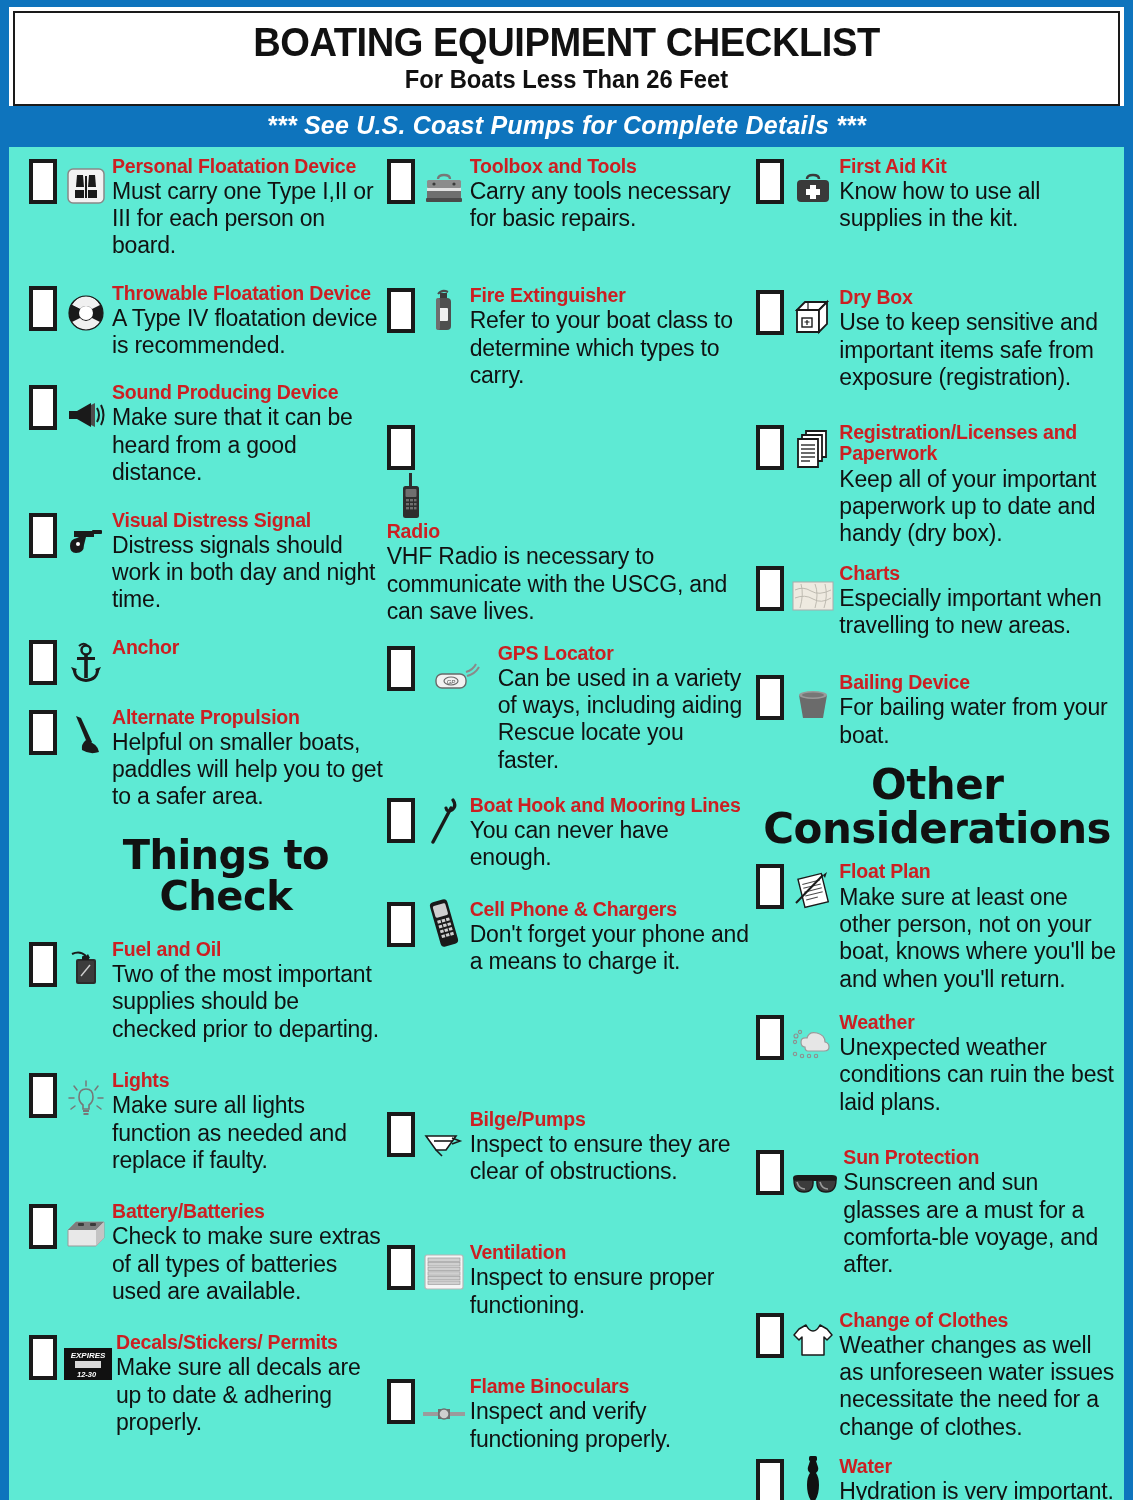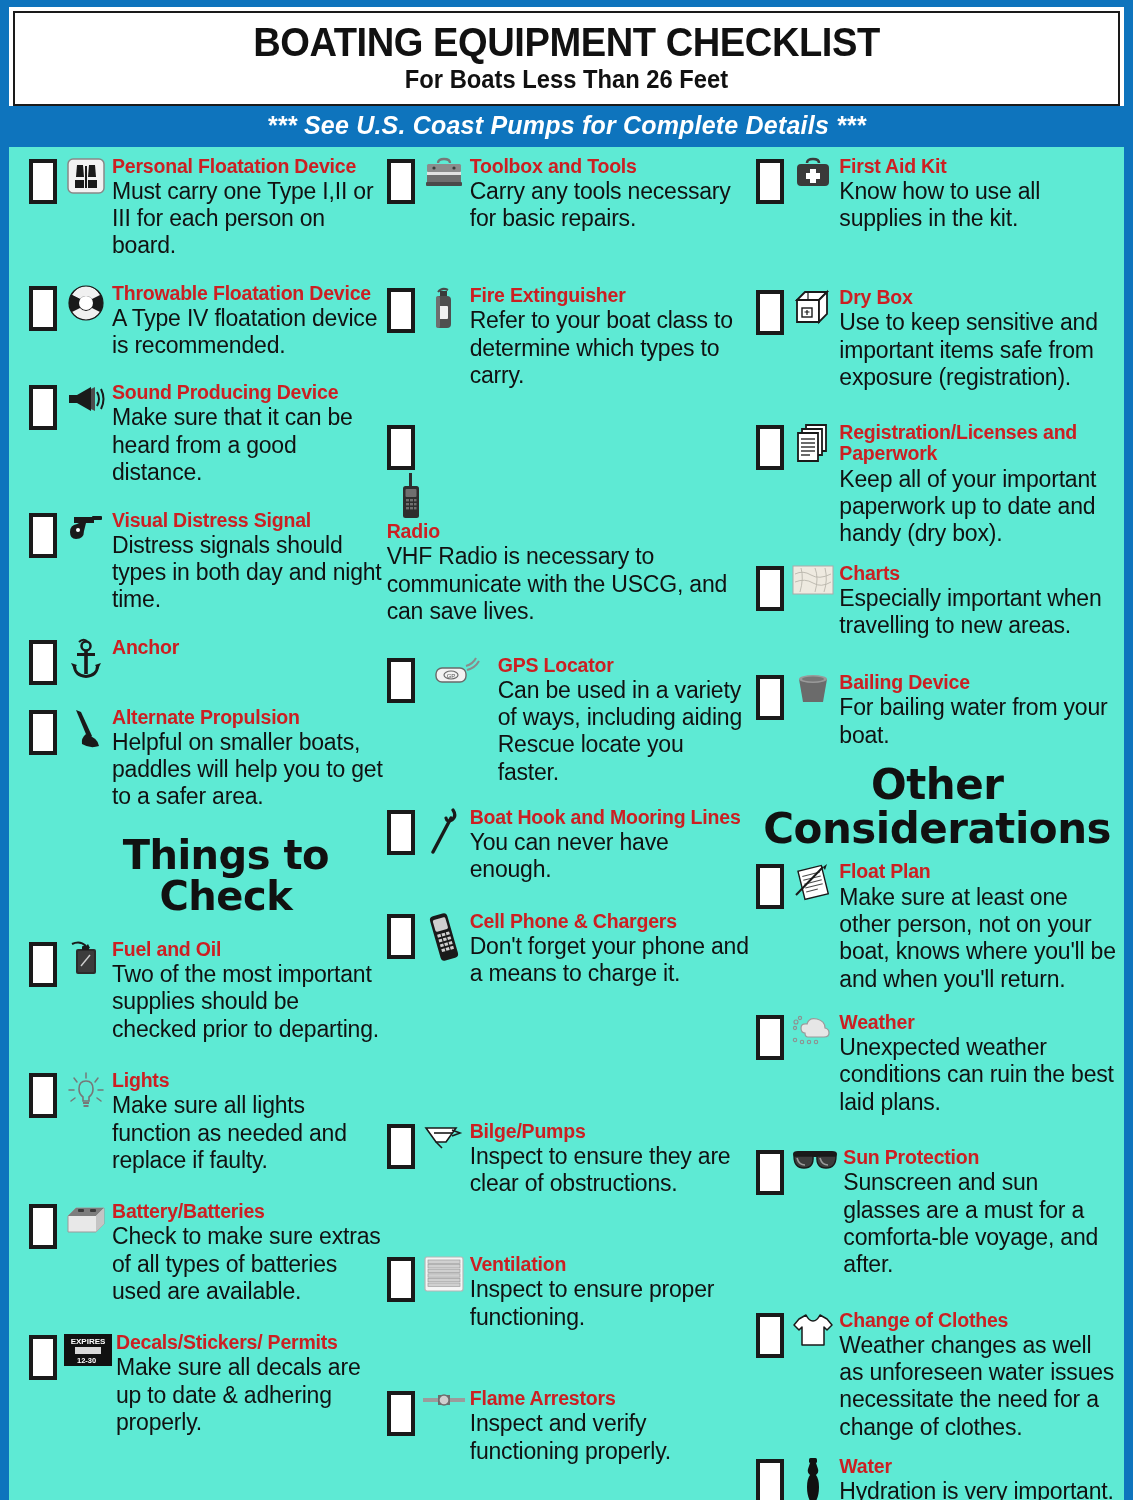--- a/index.html
+++ b/index.html
@@ -106,24 +106,25 @@
     background: #ffffff;
     margin-top: 4px;
     margin-right: 5px;
     box-sizing: border-box;
   }
   .icon-cell {
     flex: 0 0 auto;
     width: 48px;
     height: 48px;
     display: flex;
-    align-items: flex-start;
+    align-items: flex-end;
     justify-content: center;
     margin-top: 2px;
     margin-right: 2px;
+    font-style: italic;
   }
   .icon-cell svg { display: block; }
   .txt {
     flex: 1 1 auto;
     min-width: 0;
   }
   .item-title {
     color: #cc1f22;
     font-weight: 700;
     font-size: 19.5px;
@@ -247,21 +248,21 @@
           <div class="icon-cell">
             <svg width="36" height="34" viewBox="0 0 36 34">
               <path d="M6 6 L26 6 L26 12 L18 12 L16 20 Q16 28 8 28 Q2 28 2 21 Q2 14 9 13 L11 12 L6 12 Z" fill="#1a1a1a"></path>
               <circle cx="10" cy="19" r="5" fill="#1a1a1a"></circle>
               <circle cx="10" cy="19" r="2" fill="#ffffff"></circle>
               <rect x="24" y="5" width="10" height="4" rx="1" fill="#1a1a1a"></rect>
             </svg>
           </div>
           <div class="txt">
             <div class="item-title">Visual Distress Signal</div>
-            <div class="item-desc">Distress signals should types in both day and night time.</div>
+            <div class="item-desc">Distress signals should work in both day and night time.</div>
           </div>
         </div>
 
         <div class="row" style="margin-top:22px;">
           <div class="checkbox"></div>
           <div class="icon-cell">
             <svg width="34" height="44" viewBox="0 0 34 44">
               <circle cx="17" cy="8" r="4.5" fill="none" stroke="#1a1a1a" stroke-width="2.5"></circle>
               <rect x="15.2" y="12" width="3.6" height="24" fill="#1a1a1a"></rect>
               <rect x="8" y="15" width="18" height="3" fill="#1a1a1a"></rect>
@@ -426,21 +427,21 @@
                 <rect x="17" y="35" width="2.5" height="2.4"></rect>
               </g>
             </svg>
           </div>
           <div class="txt">
             <div class="item-title">Radio</div>
             <div class="item-desc">VHF Radio is necessary to communicate with the USCG, and can save lives.</div>
           </div>
         </div>
 
-        <div class="row" style="margin-top:28px;gap:12px;">
+        <div class="row" style="margin-top:16px;gap:12px;">
           <div class="checkbox"></div>
           <div class="icon-cell" style="width:52px;">
             <svg width="50" height="30" viewBox="0 0 50 30">
               <rect x="3" y="12" width="30" height="14" rx="6" fill="#f2f2f2" stroke="#6a6a6a" stroke-width="1.4"></rect>
               <ellipse cx="18" cy="19" rx="7" ry="4" fill="none" stroke="#6a6a6a" stroke-width="1.2"></ellipse>
               <text x="18" y="21.5" font-family="Liberation Sans, sans-serif" font-size="6" fill="#555" text-anchor="middle">GP</text>
               <path d="M33 10 Q40 8 43 2" stroke="#8a8a8a" stroke-width="2" fill="none"></path>
               <path d="M34 14 Q42 12 46 5" stroke="#8a8a8a" stroke-width="2" fill="none"></path>
             </svg>
           </div>
@@ -538,21 +539,21 @@
           <div class="icon-cell">
             <svg width="46" height="22" viewBox="0 0 46 22">
               <rect x="2" y="9" width="16" height="4" fill="#9b9b9b"></rect>
               <rect x="28" y="9" width="16" height="4" fill="#9b9b9b"></rect>
               <rect x="17" y="6" width="4" height="10" fill="#6e6e6e"></rect>
               <rect x="25" y="6" width="4" height="10" fill="#6e6e6e"></rect>
               <circle cx="23" cy="11" r="5" fill="#cfcfcf" stroke="#6e6e6e" stroke-width="1.3"></circle>
             </svg>
           </div>
           <div class="txt">
-            <div class="item-title">Flame Arrestors</div>
+            <div class="item-title">Flame Binoculars</div>
             <div class="item-desc">Inspect and verify functioning properly.</div>
           </div>
         </div>
 
         <div class="row" style="margin-top:64px;gap:12px;">
           <div class="checkbox"></div>
           <div class="icon-cell"></div>
           <div class="txt">
             <div class="item-title">Other Items:</div>
             <ul class="other-items">

